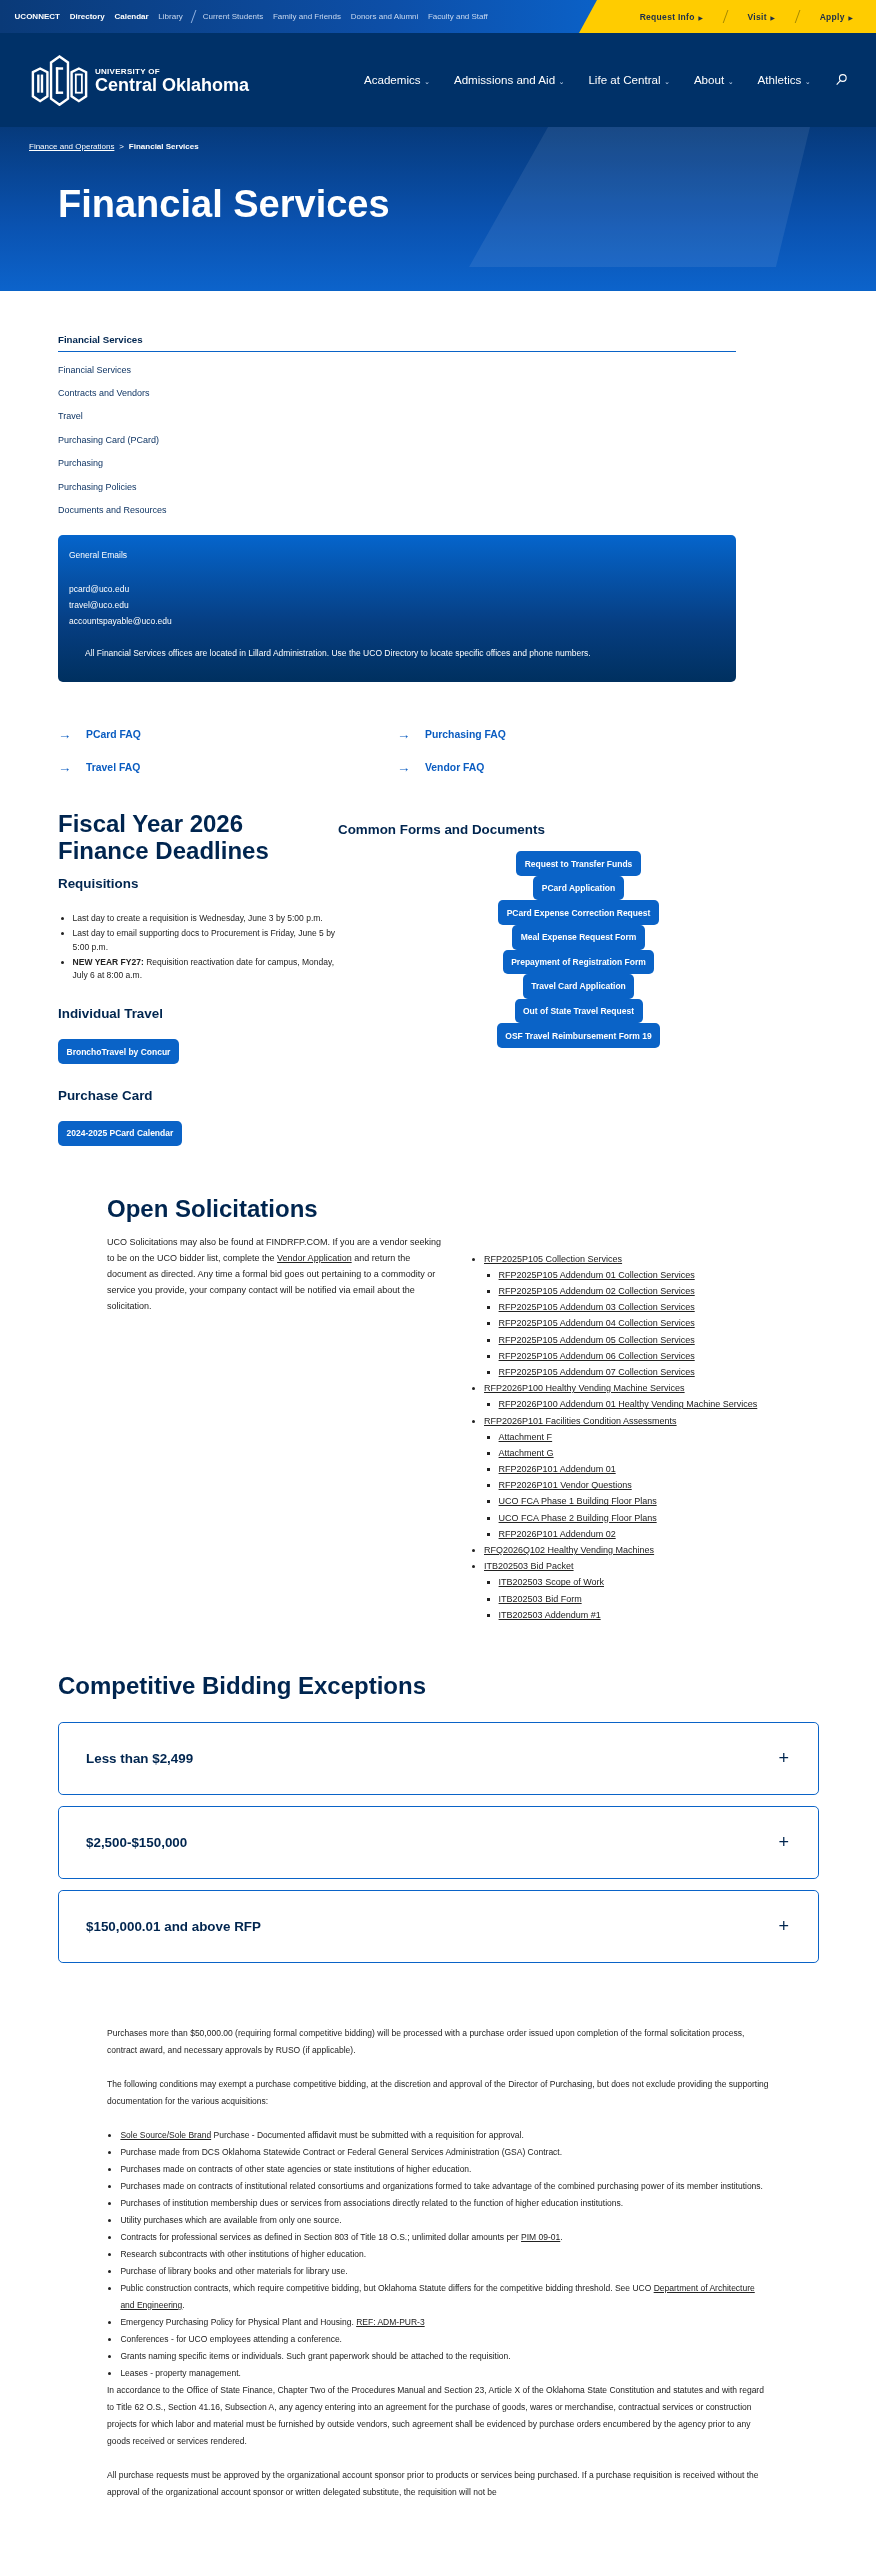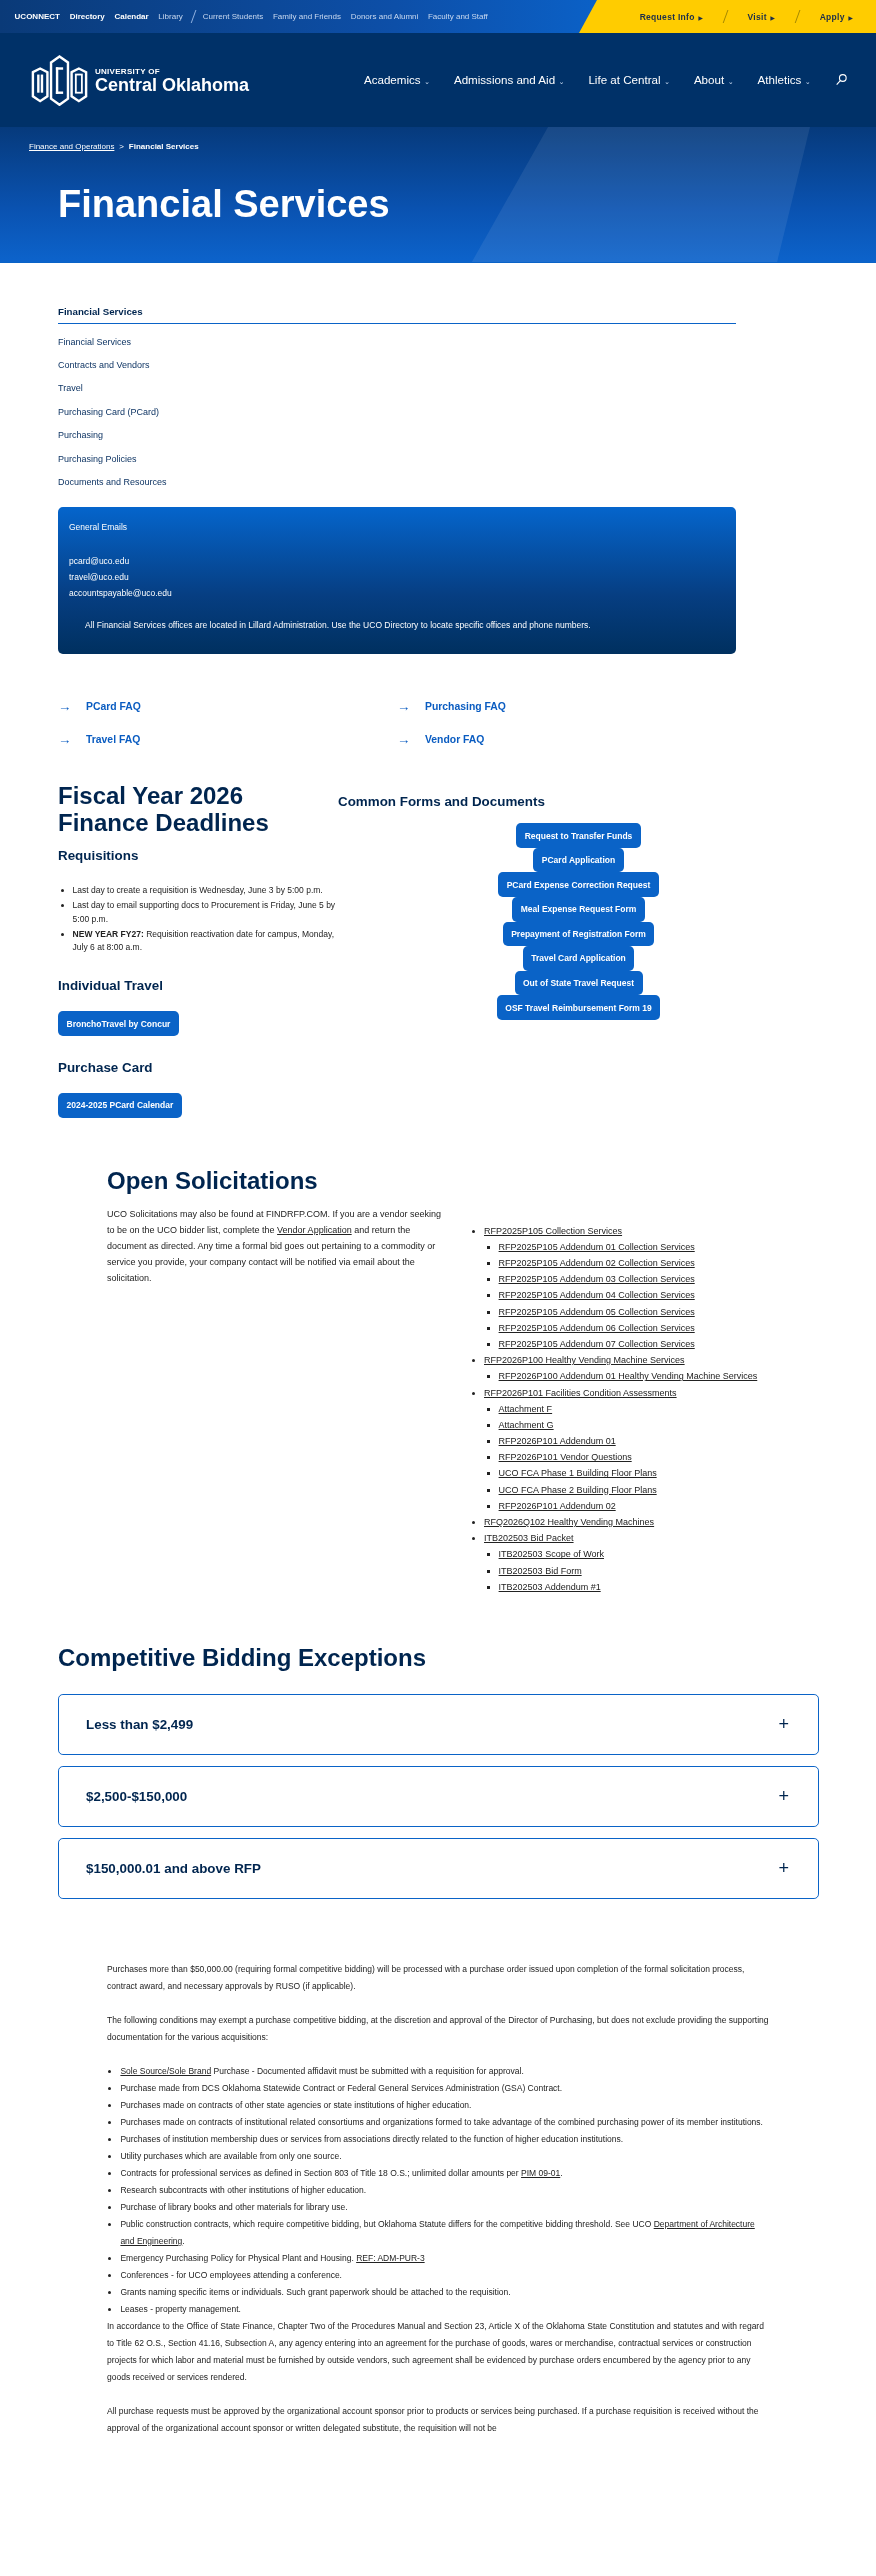--- a/index.html
+++ b/index.html
@@ -22,21 +22,21 @@
   .logo { display: flex; align-items: center; gap: 4.9px; color: #fff; }
   .logo-mark { width: 61px; height: 52px; }
   .logo-text .small { font-size: 8px; font-weight: bold; letter-spacing: 0.3px; }
   .logo-text .big { font-size: 18px; font-weight: bold; line-height: 1; }
   .navlinks { display: flex; align-items: center; gap: 24px; }
   .navlink { color: #fff; font-size: 11.6px; display: flex; align-items: flex-end; gap: 3.7px; }
   .navlink .chev { font-size: 6.7px; color: #cfe0f5; }
   .search-icon { width: 13.4px; height: 13.4px; }
 
   
-  .hero { position: relative; height: 136px; background: linear-gradient(180deg, #063a7c 0%, #0a52b0 60%, #0c63cb 100%); overflow: hidden; border-bottom: 1.8px solid #0a63c7; }
+  .hero { position: relative; height: 164px; background: linear-gradient(180deg, #063a7c 0%, #0a52b0 60%, #0c63cb 100%); overflow: hidden; border-bottom: 1.8px solid #0a63c7; }
   .hero-shape { position: absolute; left: 469px; top: 0; width: 341px; height: 140px; background: rgba(255,255,255,0.08); clip-path: polygon(79px 0, 100% 0, 100% 0, 90% 100%, 0 100%); }
   .breadcrumb { position: absolute; left: 29px; top: 14.6px; font-size: 8px; color: #fff; display: flex; gap: 4.9px; }
   .breadcrumb a { text-decoration: underline; }
   .breadcrumb .current { font-weight: bold; }
   .hero-title { position: absolute; left: 58px; top: 56px; font-size: 38px; font-weight: bold; color: #fff; }
 
   .container { padding: 0 58px; }
 
   
   .subnav { width: 678px; margin-top: 43px; }
@@ -71,21 +71,21 @@
   .sol-title { font-size: 24px; font-weight: bold; color: #00254f; }
   .sol-text { margin-top: 11px; font-size: 9px; line-height: 1.8; color: #222; }
   .sol-text a { text-decoration: underline; }
   .sol-list { margin-top: 56px; font-size: 9px; line-height: 1.8; color: #222; padding-left: 12px; }
   .sol-list a { text-decoration: underline; }
   .sol-list ul { padding-left: 14.6px; list-style: square; }
 
   
   .cbe-title { font-size: 24px; font-weight: bold; color: #00254f; margin-top: 49px; }
   .accordion { margin-top: 22px; display: flex; flex-direction: column; gap: 11px; }
-  .acc-item { border: 1.2px solid #0a63c7; border-radius: 4.9px; height: 61px; display: flex; align-items: center; justify-content: space-between; padding: 0 29px 0 27px; }
+  .acc-item { border: 1.2px solid #0a63c7; border-radius: 4.9px; height: 73px; display: flex; align-items: center; justify-content: space-between; padding: 0 29px 0 27px; }
   .acc-label { font-size: 13.4px; font-weight: bold; color: #00254f; }
   .plus-icon { font-size: 18px; color: #00254f; font-weight: 300; }
 
   
   .body-text { padding: 0 107px; margin-top: 62px; font-size: 8.5px; line-height: 2; color: #222; }
   .body-text p { margin-bottom: 17px; }
   .body-text ul { padding-left: 13.4px; }
   .body-text a { text-decoration: underline; }
   .cr-title { font-size: 13.4px; font-weight: bold; color: #00254f; margin-top: 22px; margin-bottom: 18px; }
 </style>

